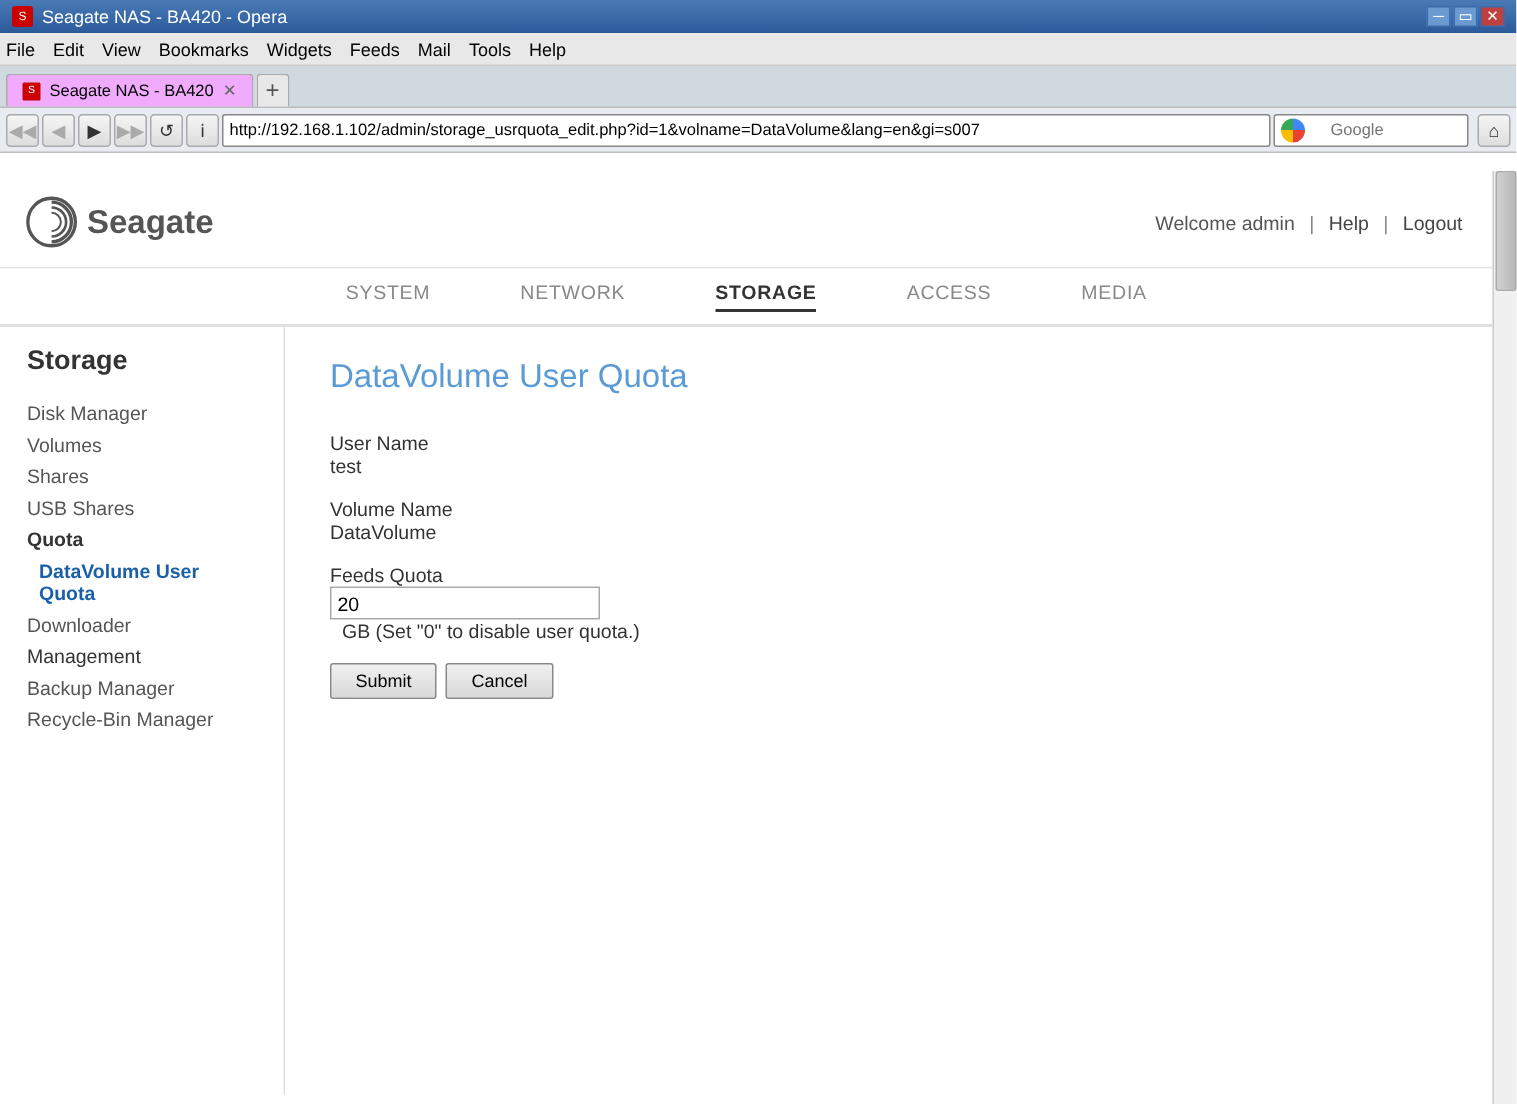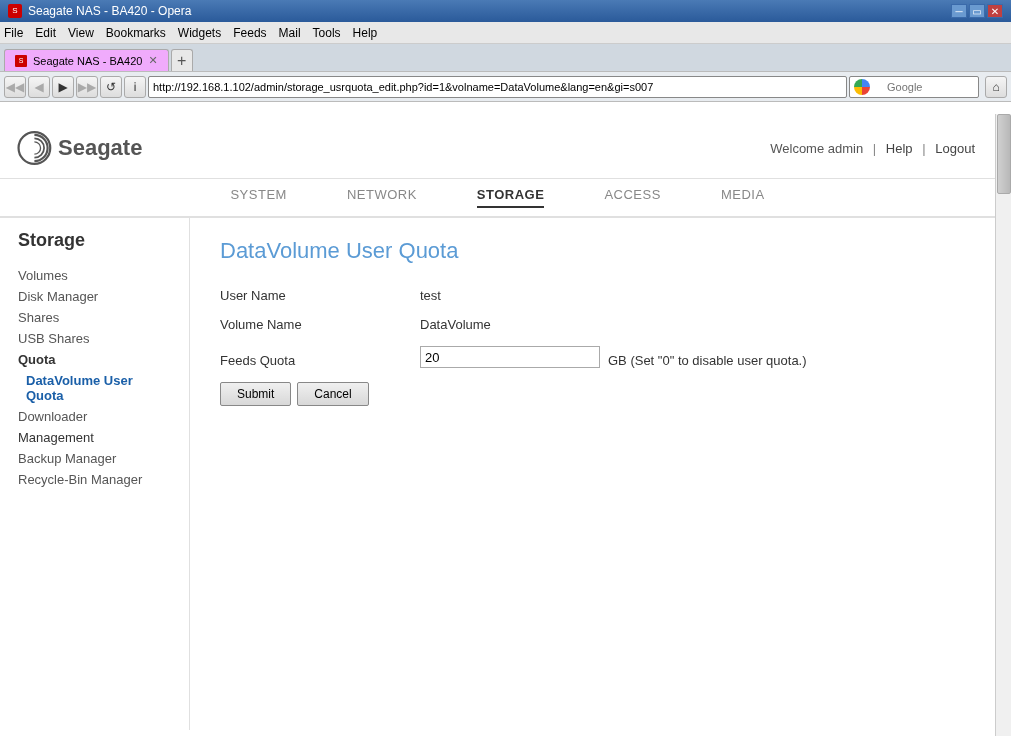--- a/index.html
+++ b/index.html
@@ -200,22 +200,23 @@
       color: #5b9bd5;
       font-weight: normal;
       margin-bottom: 24px;
     }
 
     .form-table {
       width: 100%;
     }
     .form-row {
       display: flex;
-      align-items: flex-end;
+      align-items: flex-start;
       margin-bottom: 14px;
+      flex-direction: column;
     }
     .form-label {
       width: 200px;
       font-size: 13px;
       color: #333;
       flex-shrink: 0;
     }
     .form-value {
       font-size: 13px;
       color: #333;
@@ -331,22 +332,22 @@
     <a href="#" class="active">STORAGE</a>
     <a href="#">ACCESS</a>
     <a href="#">MEDIA</a>
   </div>
 
   <div class="content-area">
 
     <div class="sidebar">
       <div class="sidebar-title">Storage</div>
 
+      <a href="#" class="sidebar-item">Disk Manager</a>
       <a href="#" class="sidebar-item">Volumes</a>
-      <a href="#" class="sidebar-item">Disk Manager</a>
       <a href="#" class="sidebar-item">Shares</a>
       <a href="#" class="sidebar-item">USB Shares</a>
       <div class="sidebar-section-label">Quota</div>
       <a href="#" class="sidebar-item indented active-link">DataVolume User Quota</a>
       <a href="#" class="sidebar-item">Downloader</a>
       <div class="sidebar-subsection">Management</div>
       <a href="#" class="sidebar-item">Backup Manager</a>
       <a href="#" class="sidebar-item">Recycle-Bin Manager</a>
     </div>
 

